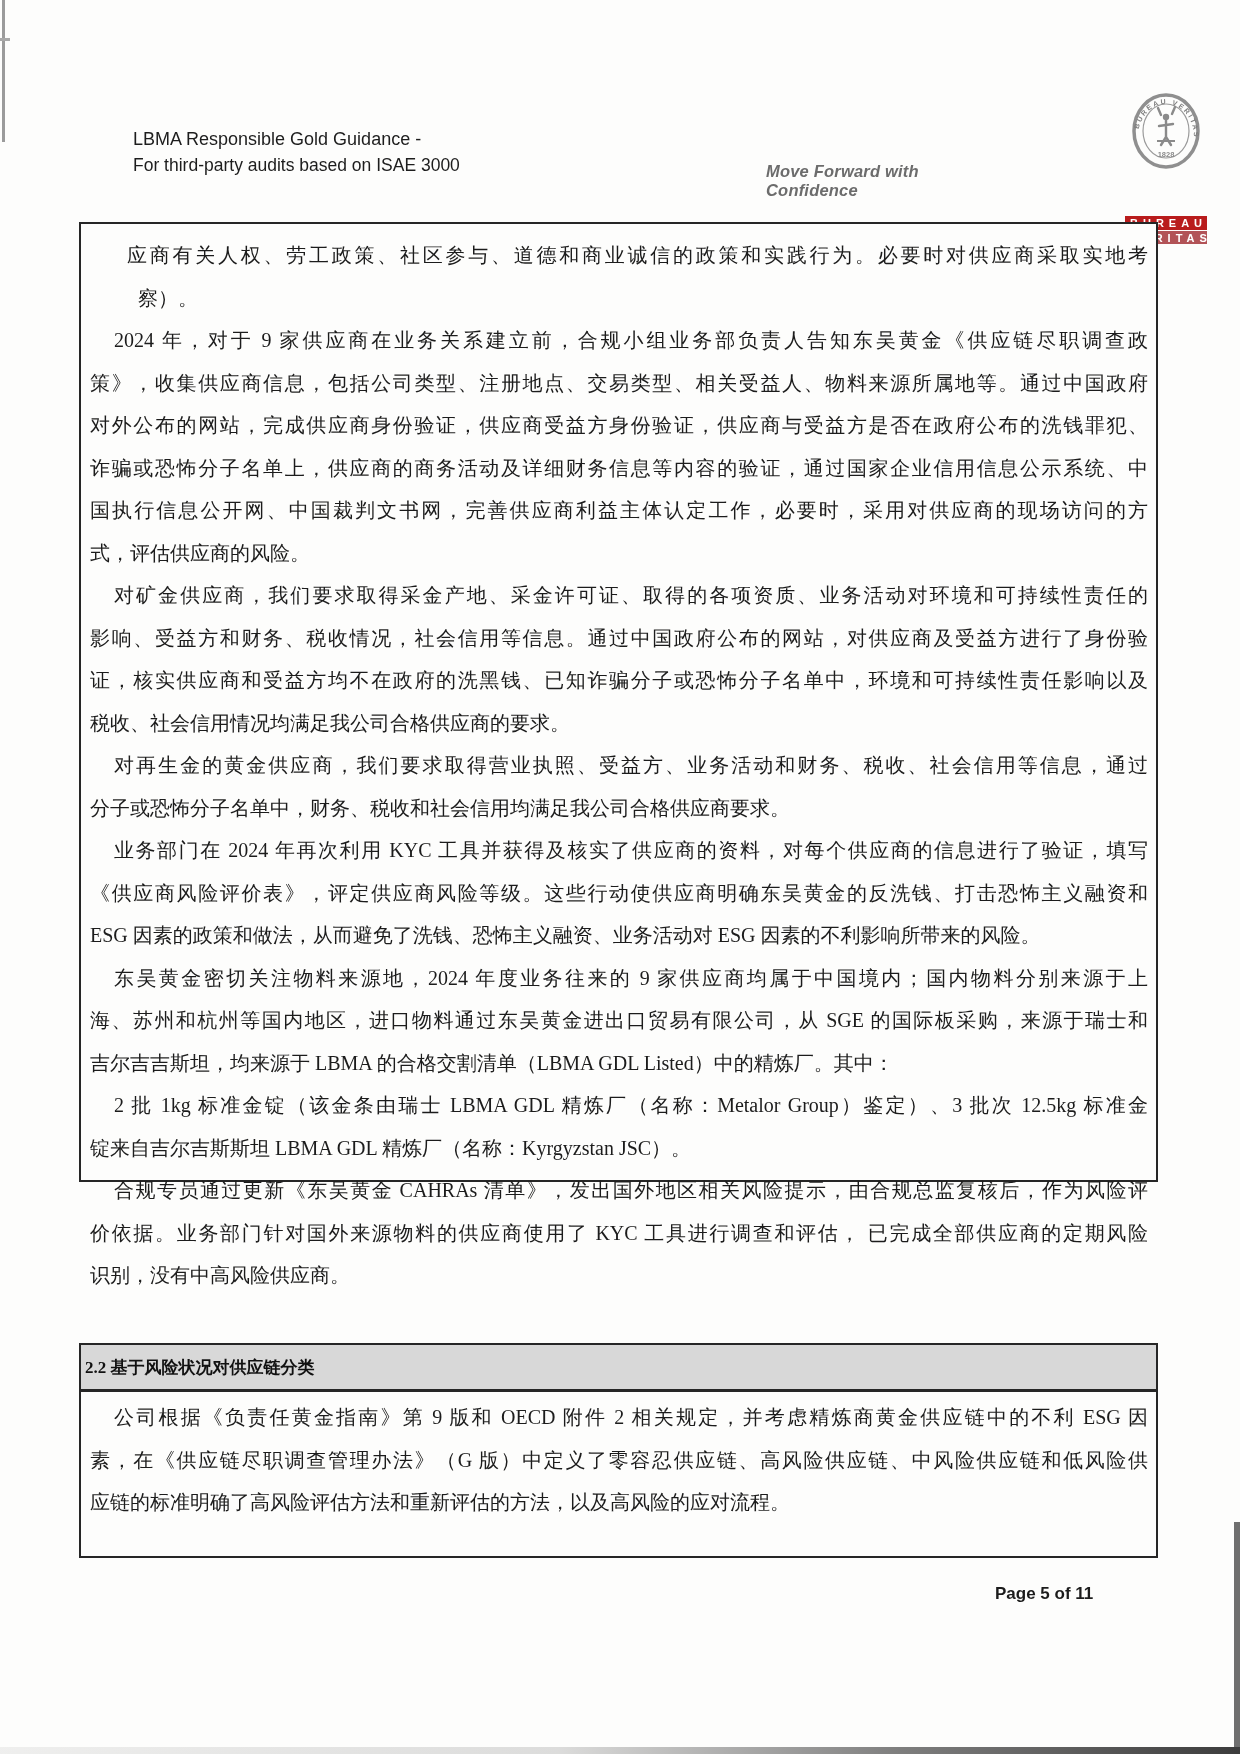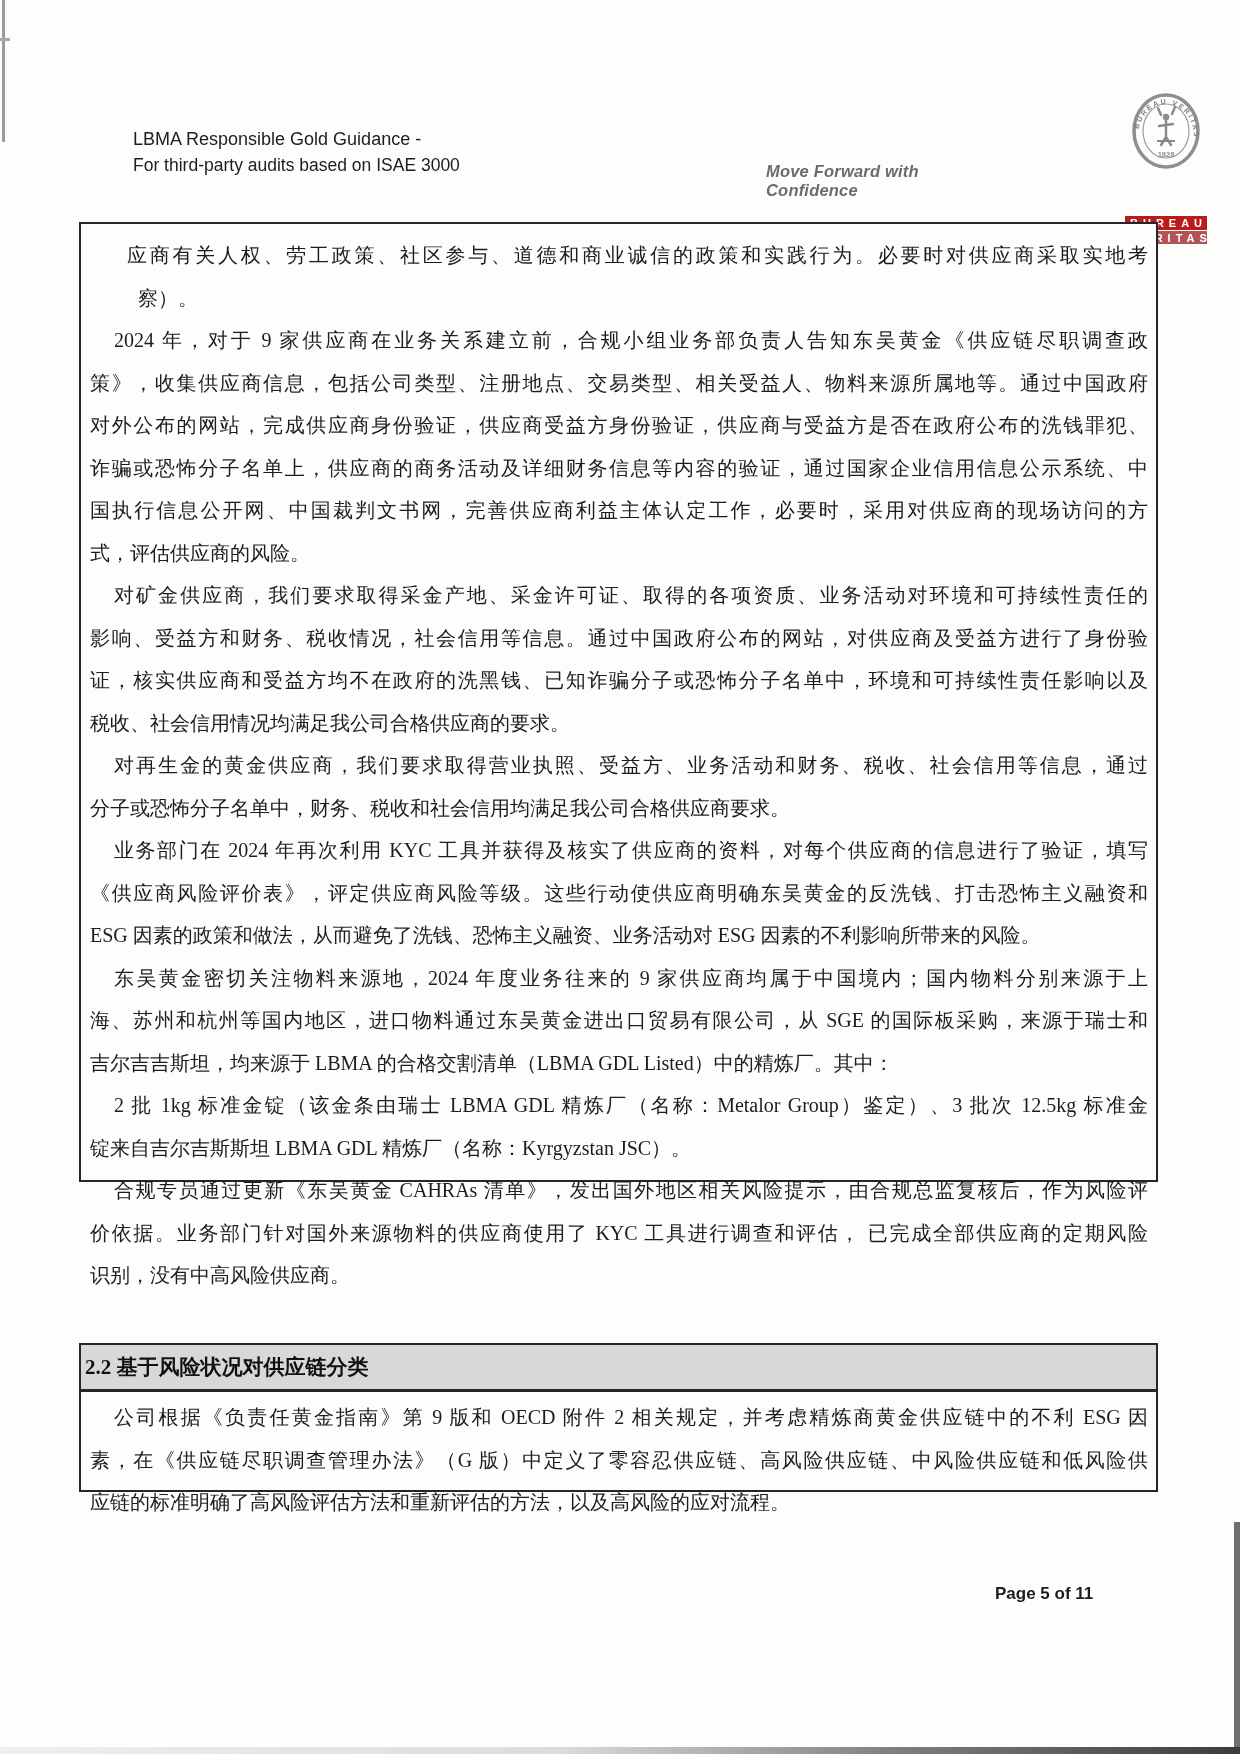--- a/index.html
+++ b/index.html
@@ -23,22 +23,22 @@
           font-size:11px;font-weight:700;color:#ffffff;letter-spacing:5px;
           line-height:14px;text-indent:5px;}
   #bv-bar1{margin-top:3px;}
   #bv-bar2{margin-top:1px;}
 
   
   .docbox{position:absolute;left:79px;width:1079px;border:2px solid #262626;background:#fdfdfc;box-sizing:border-box;}
   #main-box{top:222px;height:960px;padding:10px 8px 0 9px;}
   #sec-head-box{top:1343px;height:48px;background:#d8d8d8;
                 display:flex;align-items:center;padding-left:4px;}
-  #sec-head-box .sec-title{font-size:21px;font-weight:700;color:#111;}
-  #sec-body-box{top:1390px;height:102px;padding:4px 8px 0 9px;}
+  #sec-head-box .sec-title{font-size:17px;font-weight:700;color:#111;}
+  #sec-body-box{top:1390px;height:168px;padding:4px 8px 0 9px;}
 
   .tline{height:42.5px;line-height:42.5px;font-size:20px;color:#1c1c1c;
          overflow:hidden;white-space:normal;text-align:left;}
   .tline.full{text-align:justify;text-align-last:justify;}
   .ind-0{padding-left:0;}
   .ind-1{padding-left:24px;}
   .ind-2{padding-left:37px;}
   .ind-3{padding-left:48px;}
 
   

